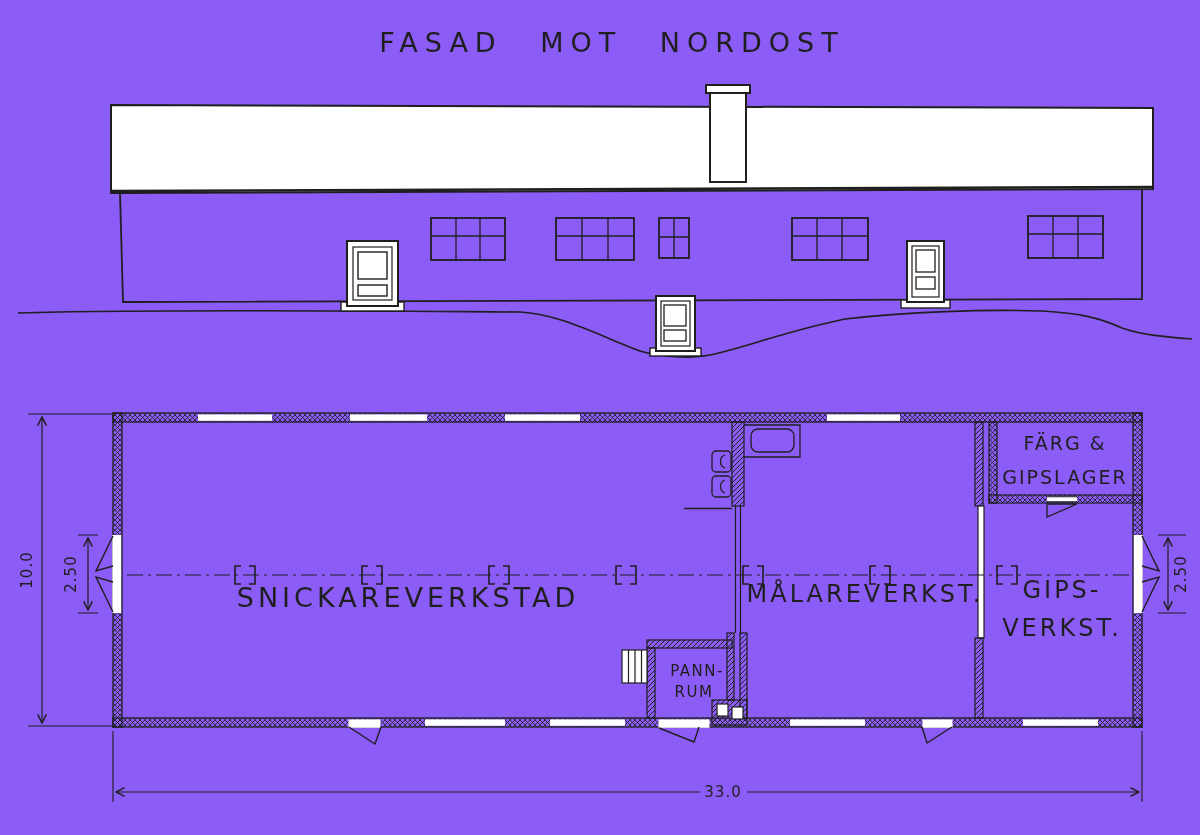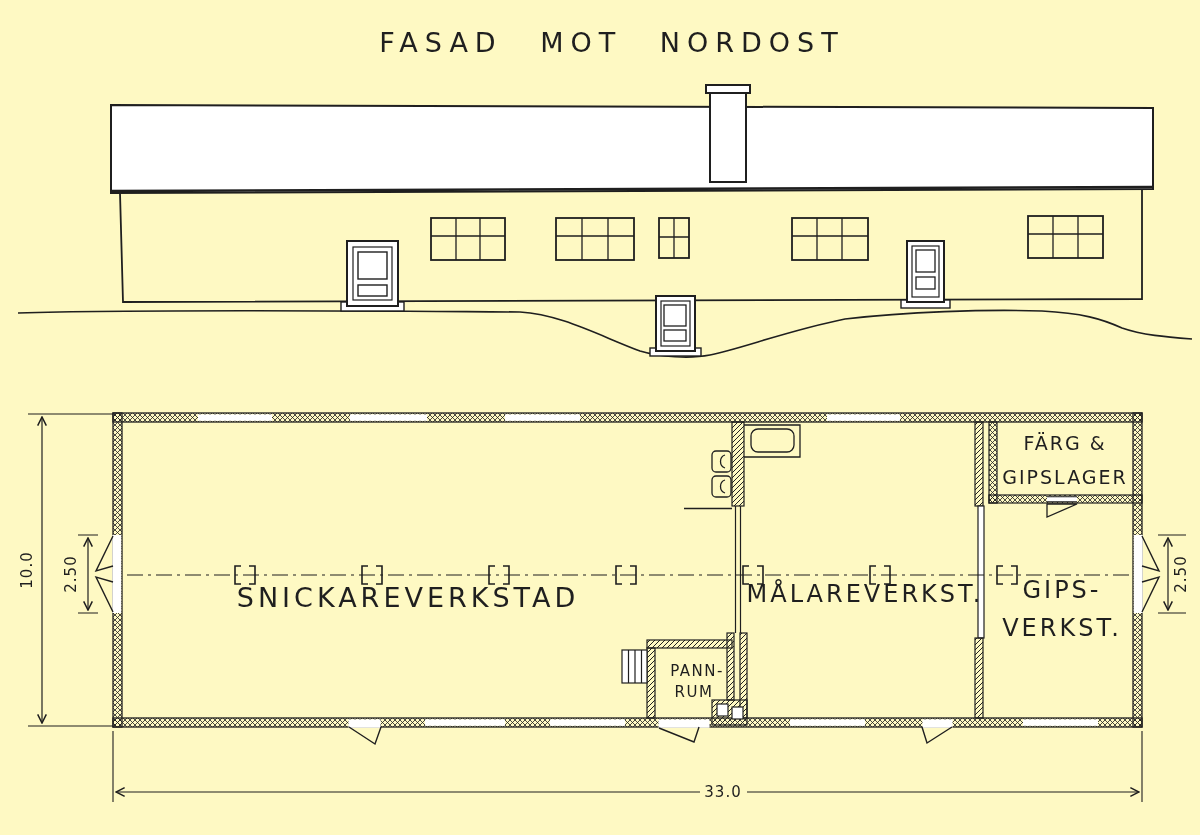--- a/index.html
+++ b/index.html
@@ -1,17 +1,17 @@
 <!DOCTYPE html>
 <html><head>
 <meta charset="utf-8">
 <style>
   html,body{margin:0;padding:0;background:#e8e8e4;}
   .sheet{
-    width:1200px;height:835px;margin:0 auto;background:#fef9c3;
+    width:1200px;height:835px;margin:0 auto;background:#8b5cf6;
     position:relative;overflow:hidden;
     font-family:"DejaVu Sans", sans-serif;
   }
   svg{display:block;}
   text{fill:#1f1f1f;}
   .title-text{font-size:27px;letter-spacing:7px;word-spacing:22px;}
   .room-lg{font-size:27px;letter-spacing:4px;}
   .room-md{font-size:24px;letter-spacing:3px;}
   .room-sm{font-size:19px;letter-spacing:2px;}
   .room-xs{font-size:15px;letter-spacing:1.5px;}

